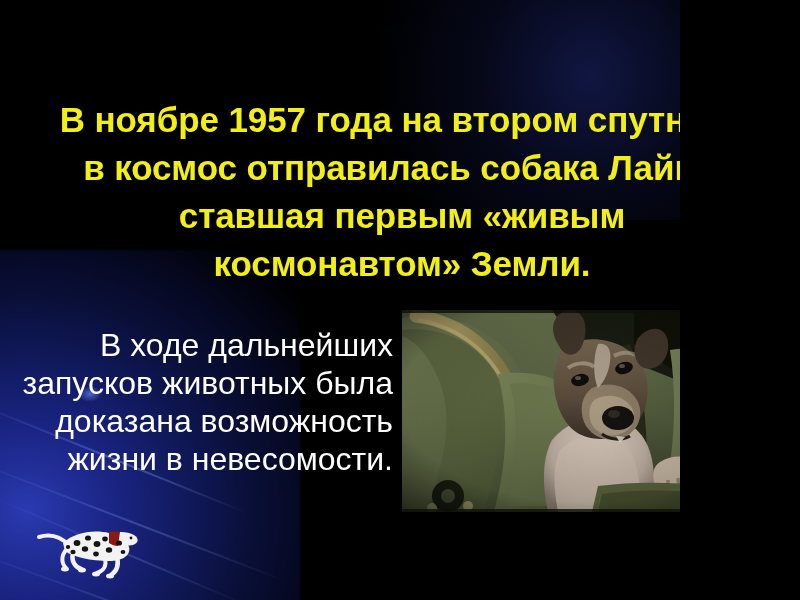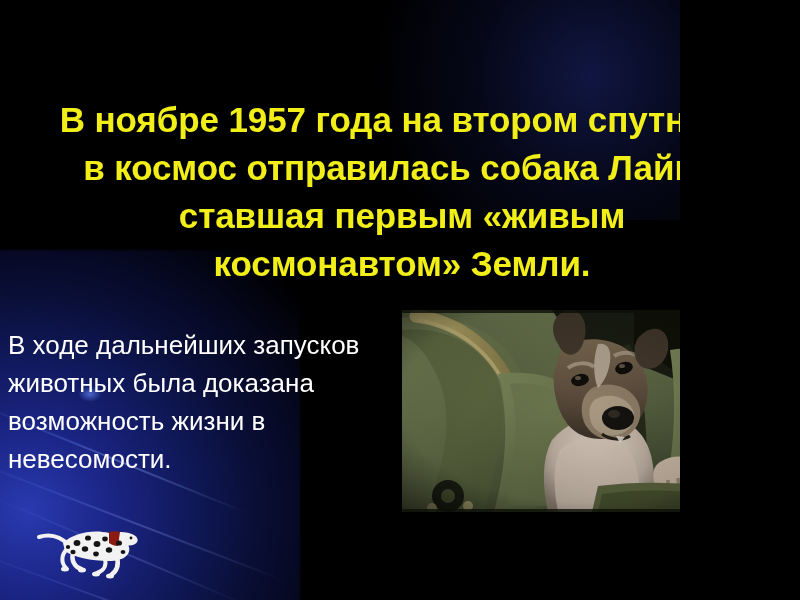--- a/index.html
+++ b/index.html
@@ -112,23 +112,23 @@
     letter-spacing: -0.1px;
     white-space: pre-line;
   }
 
   
   .body-text {
     position: absolute;
     left: 8px;
     top: 326px;
     width: 385px;
-    text-align: left;
+    text-align: right;
     color: #ffffff;
-    font-size: 26px;
+    font-size: 32px;
     font-weight: normal;
     line-height: 38px;
     white-space: pre-line;
   }
 
   
   .photo {
     position: absolute;
     left: 402px;
     top: 310px;

